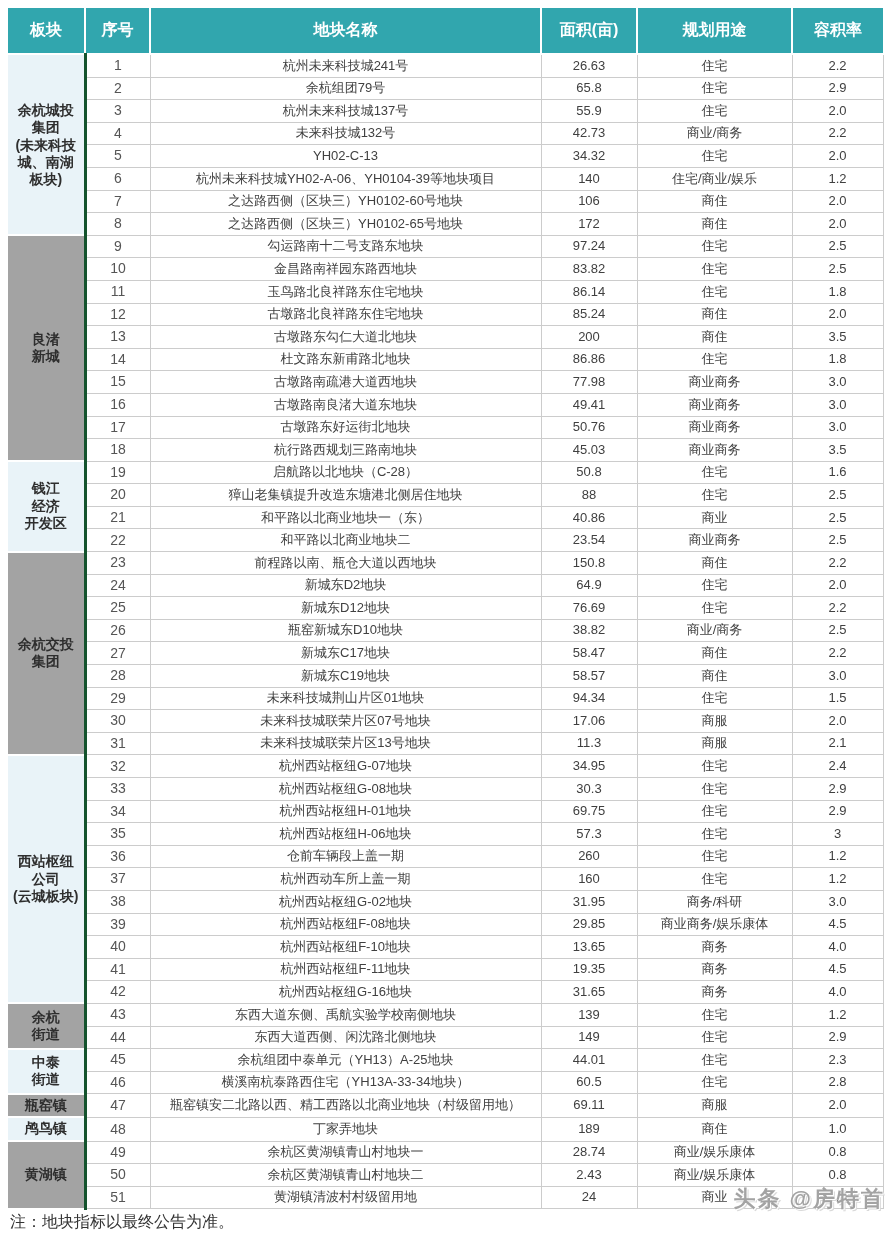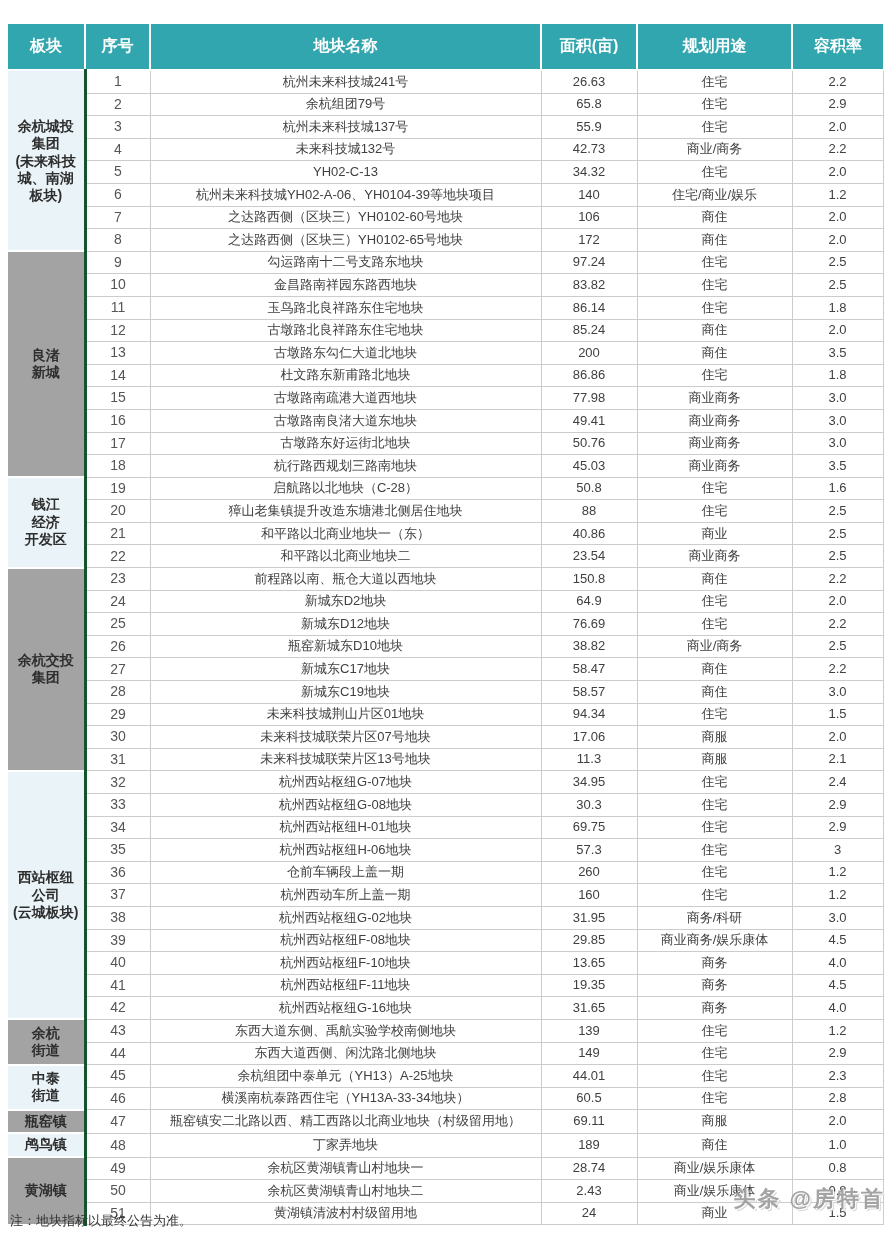--- a/index.html
+++ b/index.html
@@ -3,21 +3,21 @@
 <meta charset="utf-8">
 <style>
   html,body { margin:0; padding:0; }
   body {
     width:891px; height:1234px; position:relative;
     background:#ffffff; overflow:hidden;
     font-family:"Liberation Sans", sans-serif;
   }
   .page { position:absolute; inset:0; }
   table.tbl {
-    position:absolute; left:8px; top:24px; width:875px;
+    position:absolute; left:8px; top:8px; width:875px;
     border-collapse:collapse; table-layout:fixed;padding-left:44px;
   }
   thead th {
     background:#31A6AE; color:#ffffff; font-weight:bold; font-size:16px;
     height:45px; text-align:center; vertical-align:middle;
     border-left:2px solid #ffffff; border-bottom:2px solid #ffffff;
     padding:0;
   }
   thead th:first-child { border-left:none; }
   tbody td {
@@ -32,21 +32,21 @@
     border-right:3px solid #14532d; border-bottom:2px solid #ffffff;
     white-space:pre-line; line-height:1.25; padding:0 3px;
   }
   tbody td.c-sec .sec-sub {
     font-size:14px; font-weight:bold; line-height:1.2; white-space:pre-line;
   }
   .tint-blue  { background:#E9F3F8; }
   .tint-cream { background:#a3a3a3; }
   .note {
     position:absolute; left:10px; top:1212px;
-    font-size:13px; color:#333333;
+    font-size:16px; color:#333333;
   }
   .watermark {
     position:absolute; right:6px; top:1184px;
     font-size:22px; font-weight:bold; letter-spacing:2px;
     color:#a3a3a3; text-shadow:1px 1px 0 #ffffff, 2px 2px 0 #d9d9d9;
   }
 </style>
 </head>
 <body>
 

